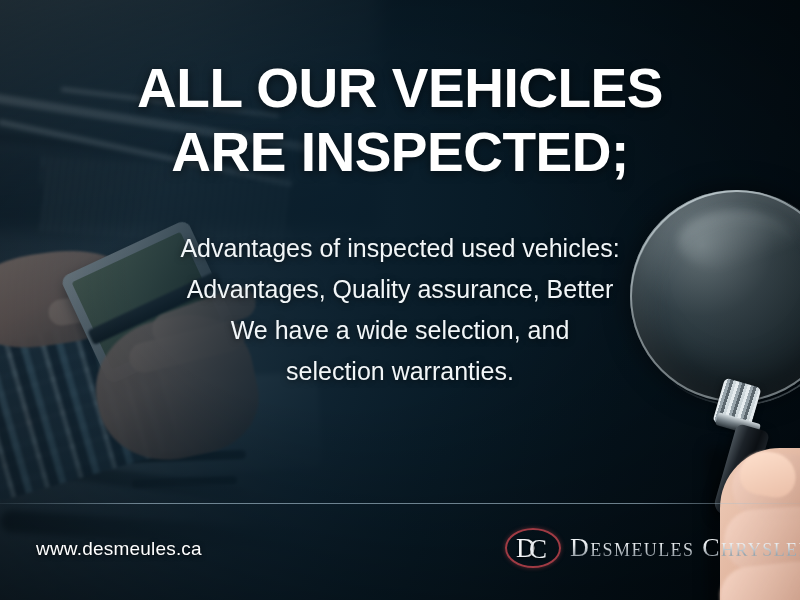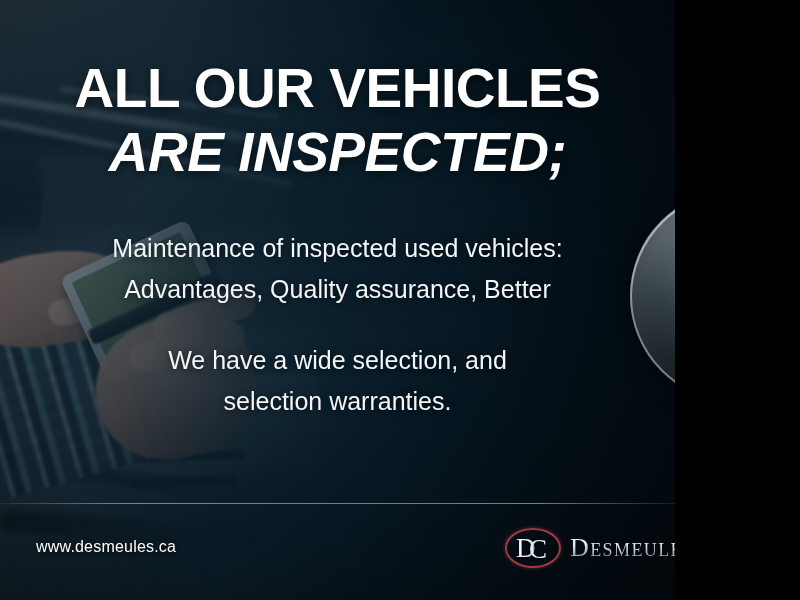--- a/index.html
+++ b/index.html
@@ -1,20 +1,20 @@
 <!DOCTYPE html>
 <html><head>
 <meta charset="utf-8">
 <style>
   html,body{margin:0;padding:0;background:#000;}
   body{font-family:"Liberation Sans",sans-serif;}
 
   .banner{
     position:relative;
-    width:675px;height:600px;
+    width:800px;height:600px;
     overflow:hidden;
     background:#0a2030;
     user-select:none;
   }
 
   
   .bg-base{
     position:absolute;inset:0;
     background:
       radial-gradient(ellipse 120% 90% at 18% 62%, #4a5b66 0%, #2b3a46 28%, #162936 55%, #0b1f2c 78%, #07161f 100%);
@@ -247,46 +247,46 @@
     position:absolute;left:0;right:0;top:56px;
     text-align:center;
     color:#ffffff;
     font-size:55px;
     font-weight:bold;
     letter-spacing:-0.5px;
     line-height:64px;
     text-shadow:0 2px 10px rgba(0,0,0,.55);
     z-index:6;
   }
-  .headline .l2{display:block;font-style:italic;}
+  .headline .l2{display:block;}
 
   .body-copy{
     position:absolute;left:0;right:0;top:228px;
     text-align:center;
     color:#f2f6f8;
     font-size:25px;
     font-weight:normal;
     line-height:41px;
     text-shadow:0 1px 6px rgba(0,0,0,.6);
     z-index:6;
   }
-  .body-copy .para2{display:block;margin-top:30px;}
+  .body-copy .para2{display:block;}
   .body-copy span{display:block;}
 
   .divider{
     position:absolute;left:0;right:0;top:503px;height:1px;
     background:linear-gradient(90deg,
       rgba(150,175,190,.10) 0%, rgba(170,195,210,.62) 18%,
       rgba(170,195,210,.62) 80%, rgba(150,175,190,.12) 100%);
     z-index:6;
   }
 
   .site-url{
     position:absolute;left:36px;top:538px;
-    color:#ffffff;font-size:16px;letter-spacing:.2px;
+    color:#ffffff;font-size:19px;letter-spacing:.2px;
     text-shadow:0 1px 5px rgba(0,0,0,.7);
     z-index:7;
   }
 
   
   .logo{
     position:absolute;left:505px;top:528px;
     display:flex;align-items:center;gap:9px;
     z-index:7;
   }
@@ -374,21 +374,21 @@
     <div class="knuckle k3"></div>
 
   </div>
 
   <div class="headline">
     <span class="l1">ALL OUR VEHICLES</span>
     <span class="l2">ARE INSPECTED;</span>
   </div>
 
   <div class="body-copy">
-    <span>Maintenance of inspected used vehicles:</span>
+    <span>Advantages of inspected used vehicles:</span>
     <span>Advantages, Quality assurance, Better</span>
     <span class="para2">We have a wide selection, and</span>
     <span>selection warranties.</span>
   </div>
 
   <div class="divider"></div>
 
   <div class="site-url">www.desmeules.ca</div>
 
   <div class="logo">

